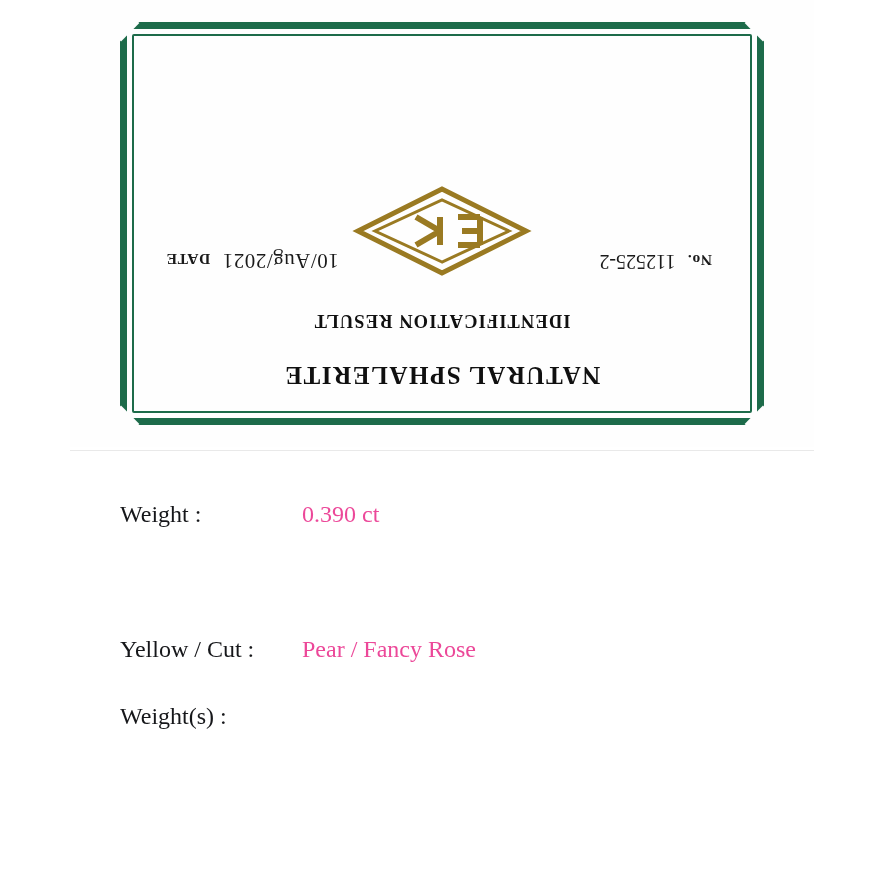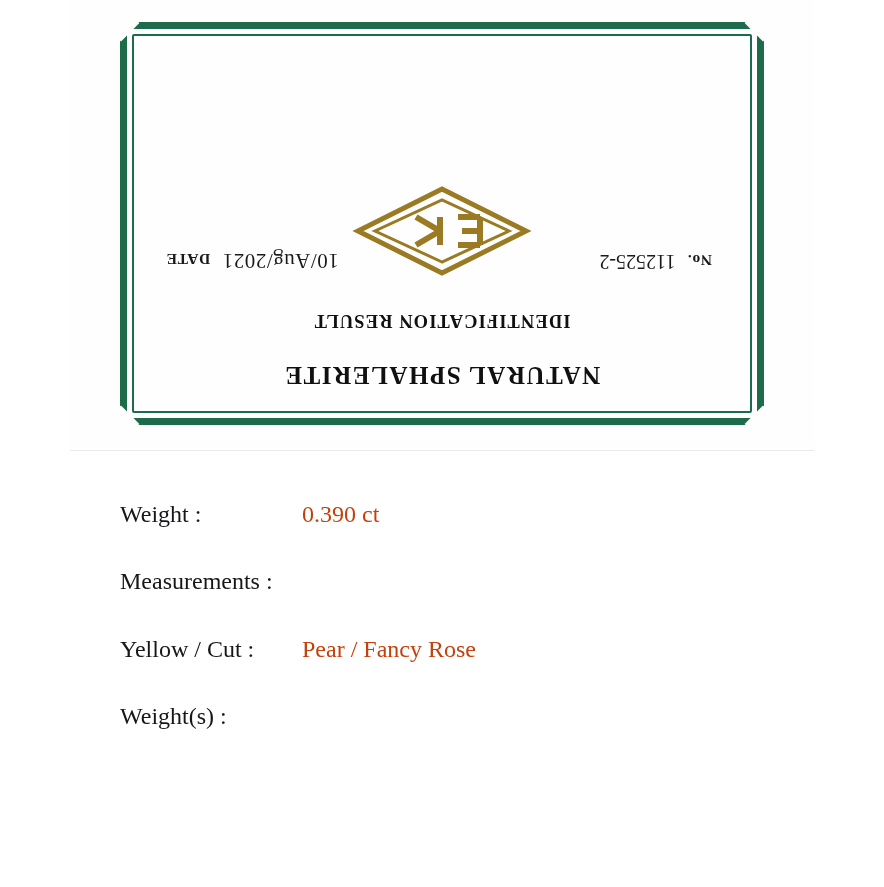--- a/index.html
+++ b/index.html
@@ -166,21 +166,21 @@
     top: 0;
     font-size: 24px;
     color: #16171a;
     white-space: nowrap;
   }
   .detail-value {
     position: absolute;
     left: 232px;
     top: 0;
     font-size: 24px;
-    color: #c2410c;
+    color: #ec4899;
     white-space: nowrap;
   }
   .r0 { top: 46px; }
   .r1 { top: 113px; }
   .r2 { top: 181px; }
   .r3 { top: 248px; }
   .r4 { top: 316px; }
 
   
   .scan-edge-left {
@@ -252,21 +252,20 @@
 <div class="fold-line"></div>
 
 <div class="details">
 
   <div class="detail-row r0">
     <span class="detail-label">Weight :</span>
     <span class="detail-value">0.390 ct</span>
   </div>
 
   <div class="detail-row r1">
-    <span class="detail-label">Measurements :</span>
   </div>
 
   <div class="detail-row r2">
     <span class="detail-label">Yellow / Cut :</span>
     <span class="detail-value">Pear / Fancy Rose</span>
   </div>
 
   <div class="detail-row r3">
     <span class="detail-label">Weight(s) :</span>
   </div>

